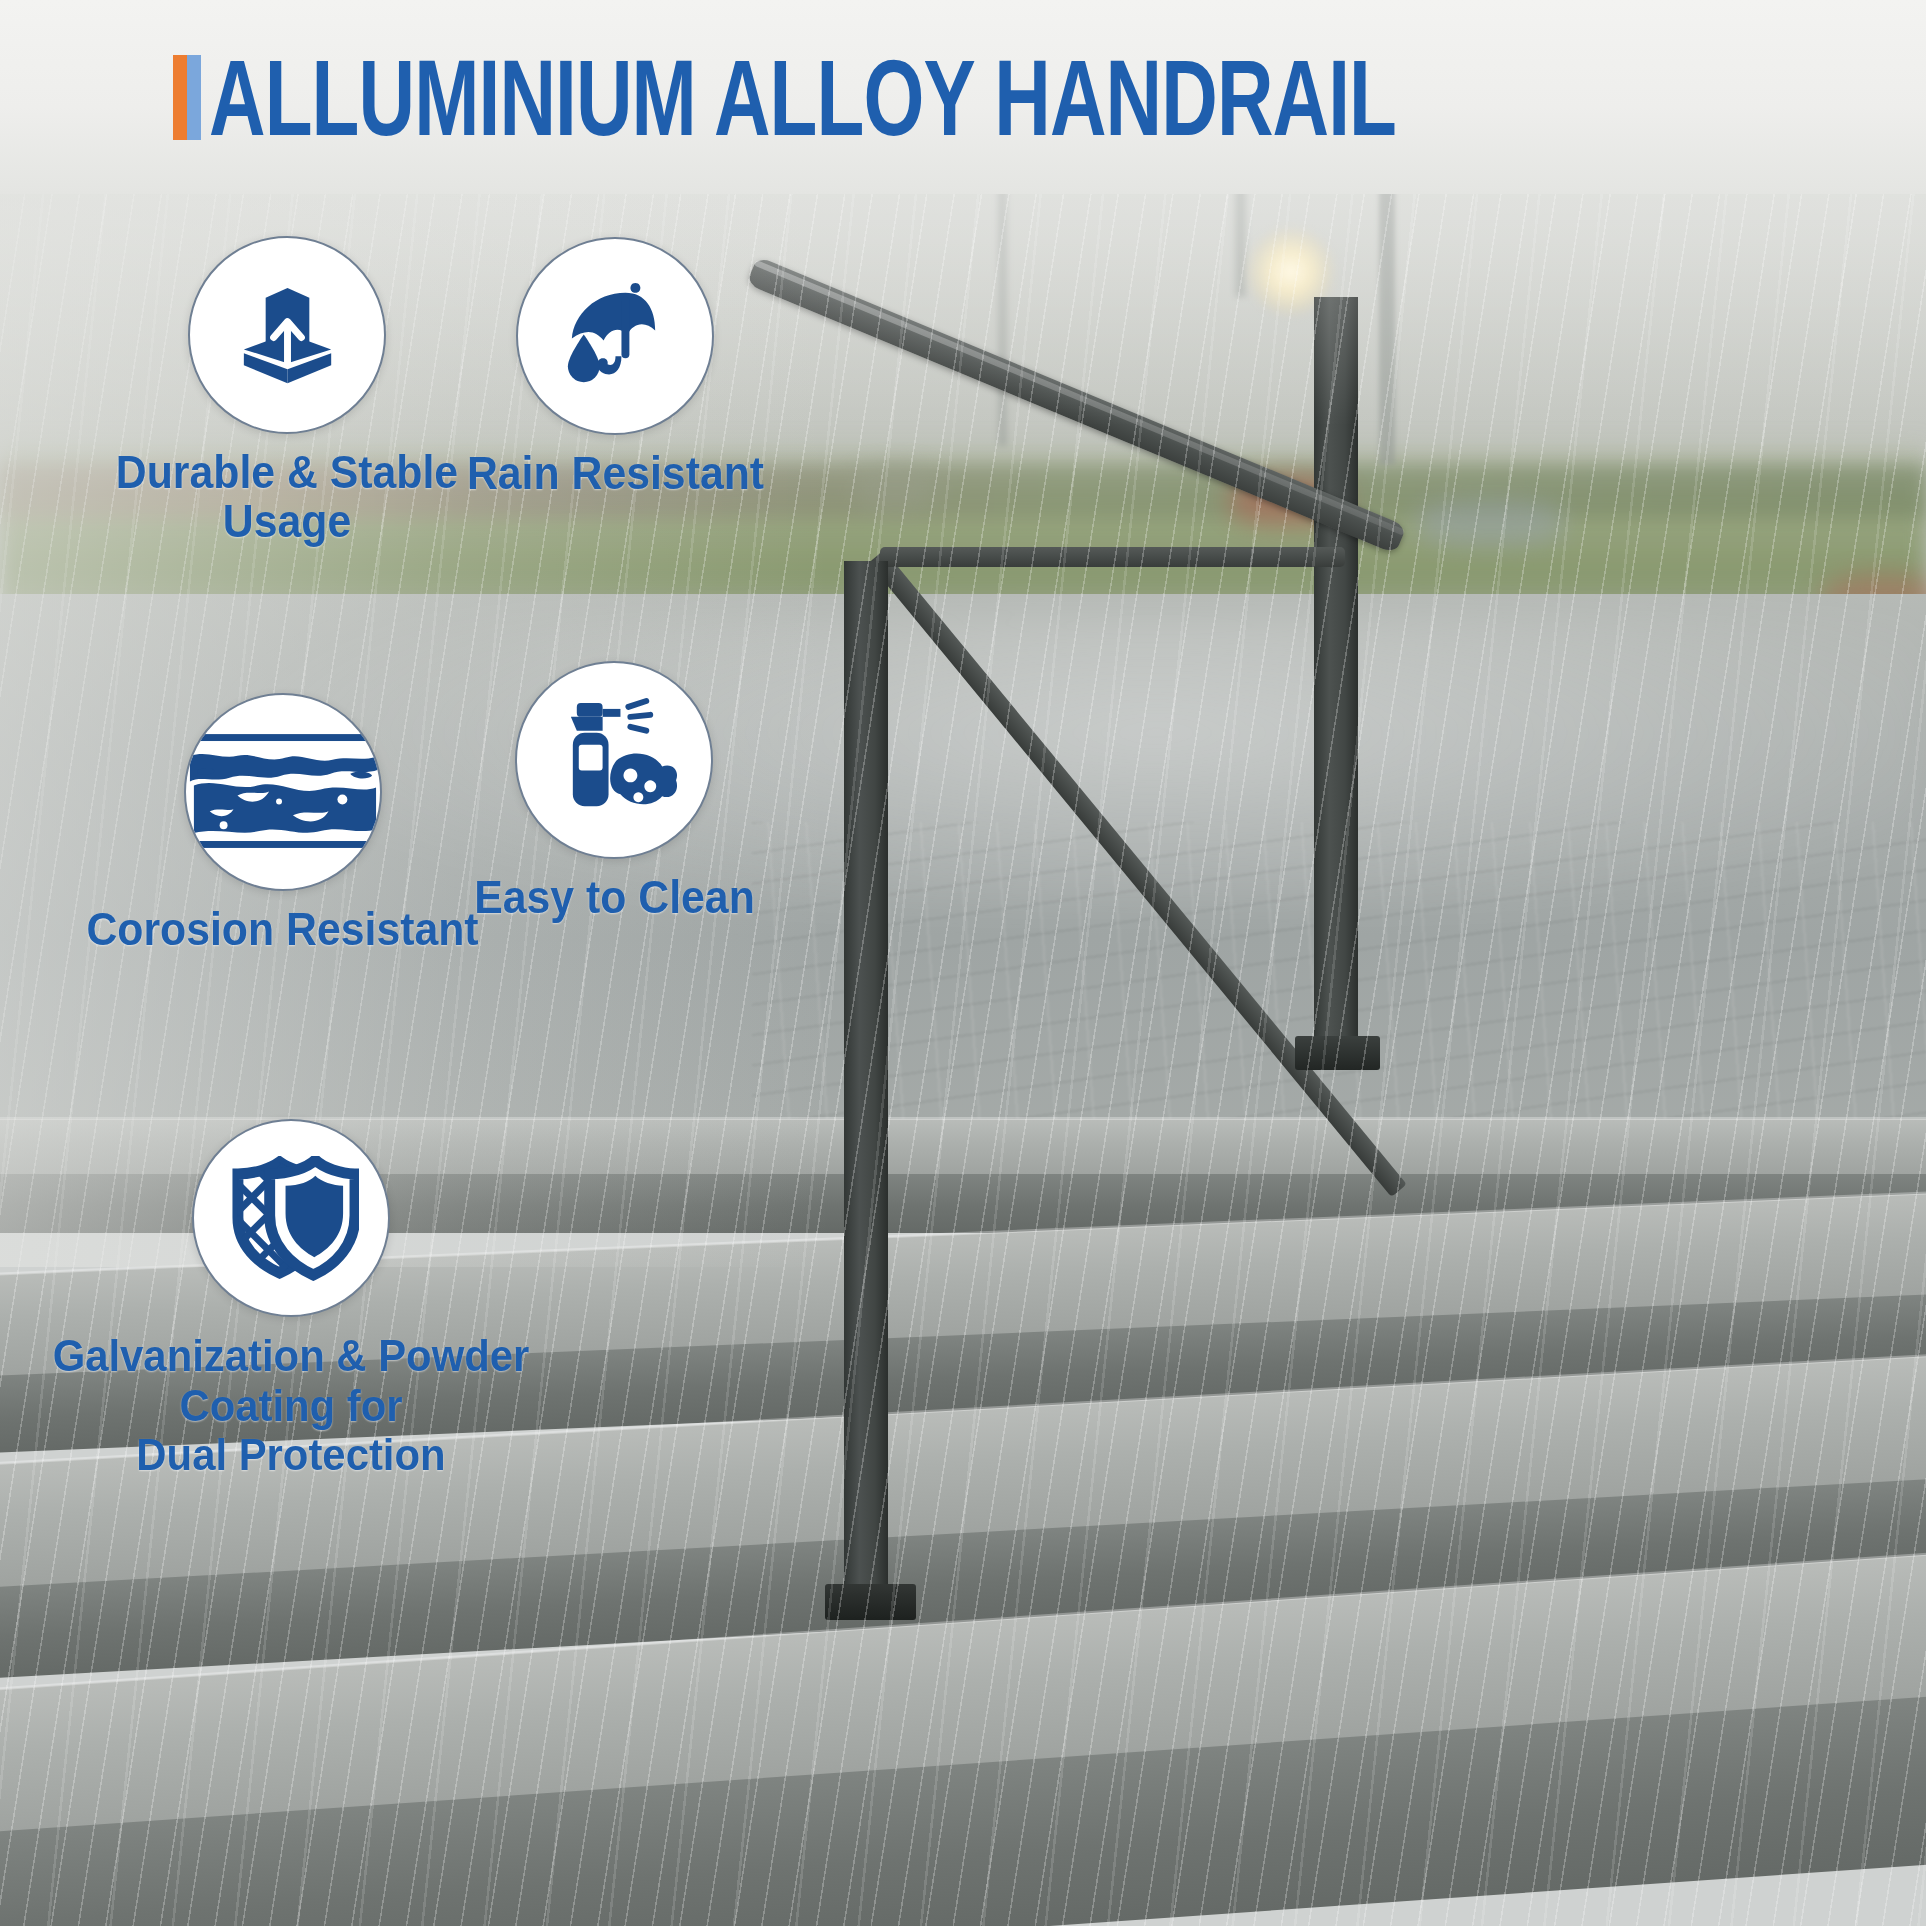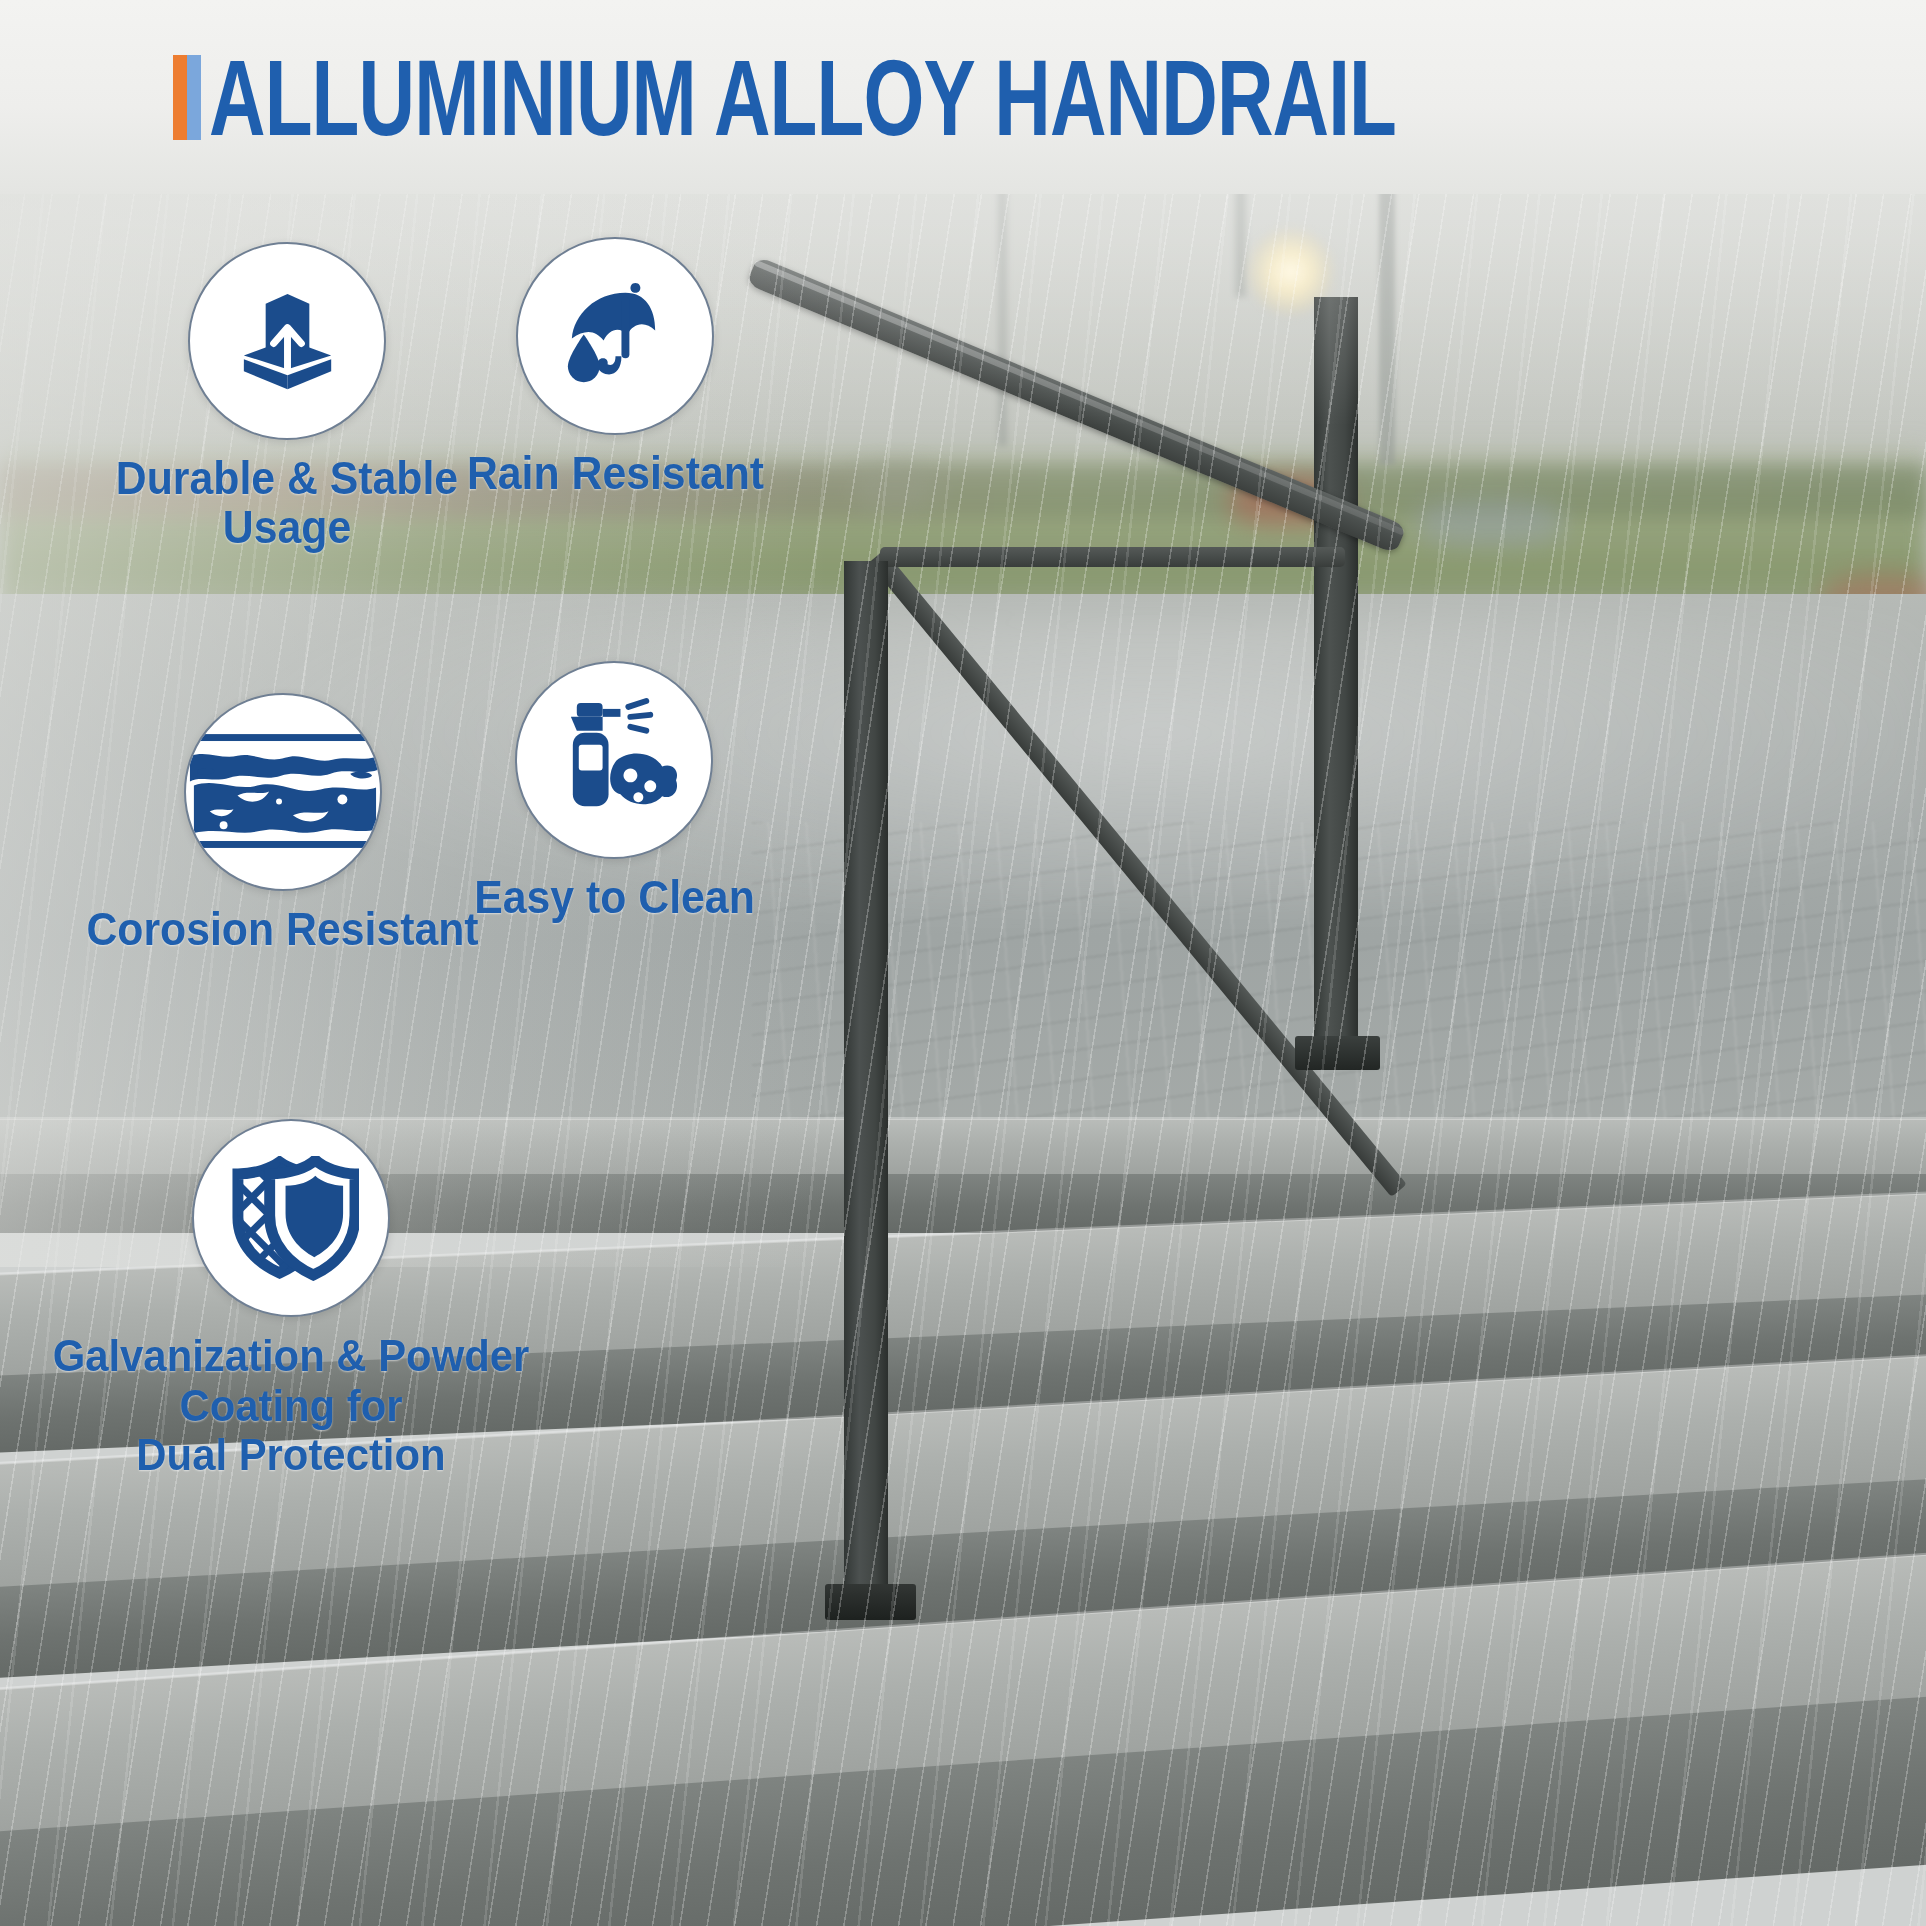--- a/index.html
+++ b/index.html
@@ -184,21 +184,21 @@
     font-size:46px;
     line-height:1.06;
     color:#1F5FAE;
     text-align:center;
     white-space:pre-line;
     transform:scaleX(.93);
     text-shadow:0 1px 2px rgba(255,255,255,.55);
   }
 
   
-  #f-durable { left:188px; top:242px; }
+  #f-durable { left:188px; top:236px; }
   #f-durable .flabel { width:416px; margin-left:-109px; }
   #f-rain    { left:516px; top:237px; }
   #f-rain .flabel { width:337px; margin-left:-69px; }
   #f-corrosion { left:184px; top:693px; }
   #f-corrosion .flabel { width:475px; margin-left:-139px; }
   #f-clean   { left:515px; top:661px; }
   #f-clean .flabel { width:337px; margin-left:-69px; }
   #f-coating { left:192px; top:1119px; }
   #f-coating .flabel { width:554px; margin-left:-178px; font-size:45px; line-height:1.1; }
 </style>

